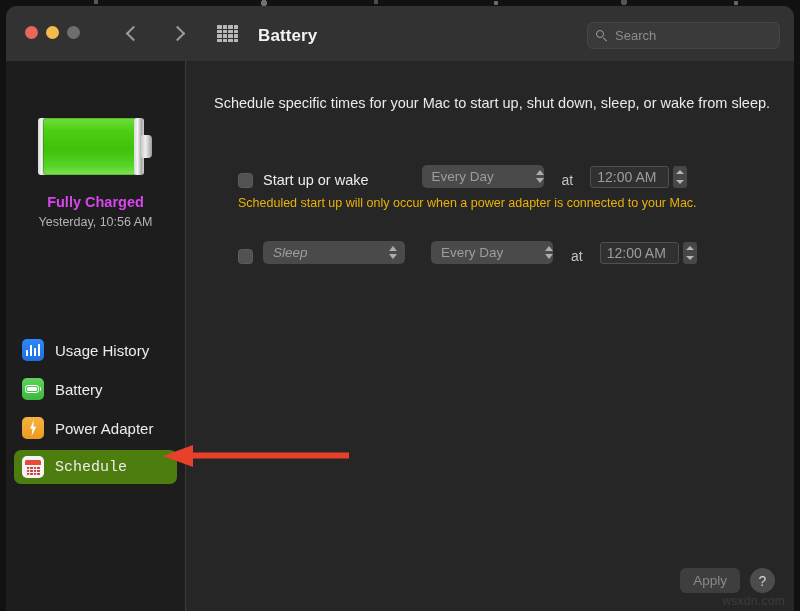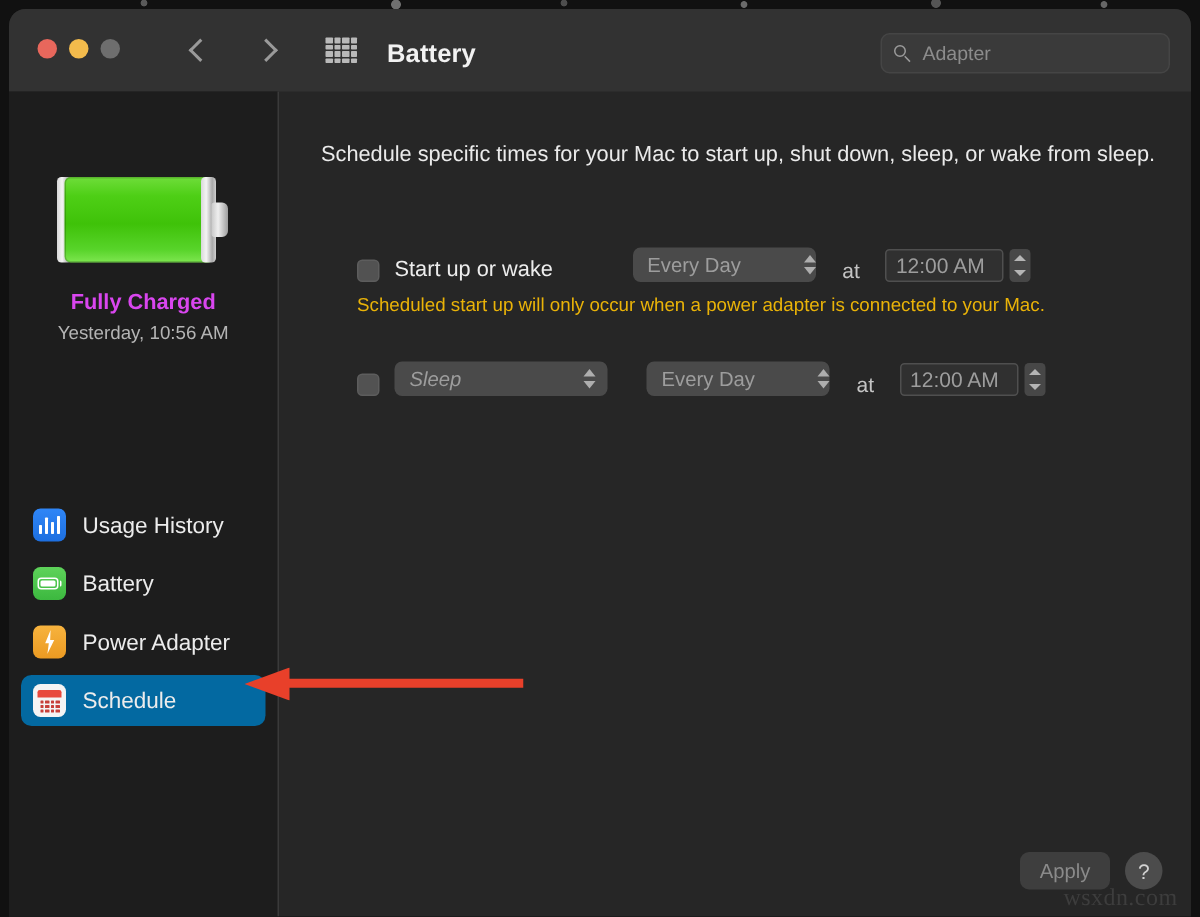--- a/index.html
+++ b/index.html
@@ -207,21 +207,21 @@
   .side-item {
     position: relative;
     height: 34px;
     margin: 0 8px 5px 8px;
     border-radius: 7px;
     display: flex;
     align-items: center;
     padding-left: 8px;
     box-sizing: border-box;
   }
-  .side-item.selected { background: #0369a1; }
+  .side-item.selected { background: #4d7c0f; font-family: Liberation Mono, monospace; }
   .side-ico {
     width: 22px; height: 22px;
     border-radius: 5px;
     margin-right: 11px;
     flex: 0 0 auto;
     position: relative;
     overflow: hidden;
   }
   .side-label {
     font-size: 15px;
@@ -454,24 +454,23 @@
     position: absolute;
     left: 163px; top: 445px;
     width: 186px; height: 22px;
     pointer-events: none;
   }
 
   
   #watermark {
     position: absolute;
     right: 9px; bottom: 3px;
-    font-size: 16px;
+    font-size: 12px;
     color: #3d3d3d;
     letter-spacing: .3px;
-    font-family: Liberation Serif, serif;
   }
 </style>
 </head>
 <body>
 
 <div id="desktop"></div>
 
 <div id="window">
 
   <div id="toolbar">
@@ -508,21 +507,21 @@
         <i></i>
     </div>
 
     <div id="win-title">Battery</div>
 
     <div id="search">
       <span id="search-icon">
         <span class="ring"></span>
           <span class="stem"></span>
       </span>
-      <span id="search-text">Adapter</span>
+      <span id="search-text">Search</span>
     </div>
   </div>
 
   <div id="sidebar">
 
     <div id="battery-glyph">
       <span class="bat-cap-l"></span>
       <span class="bat-body"></span>
       <span class="bat-cap-r"></span>
       <span class="bat-nub"></span>

